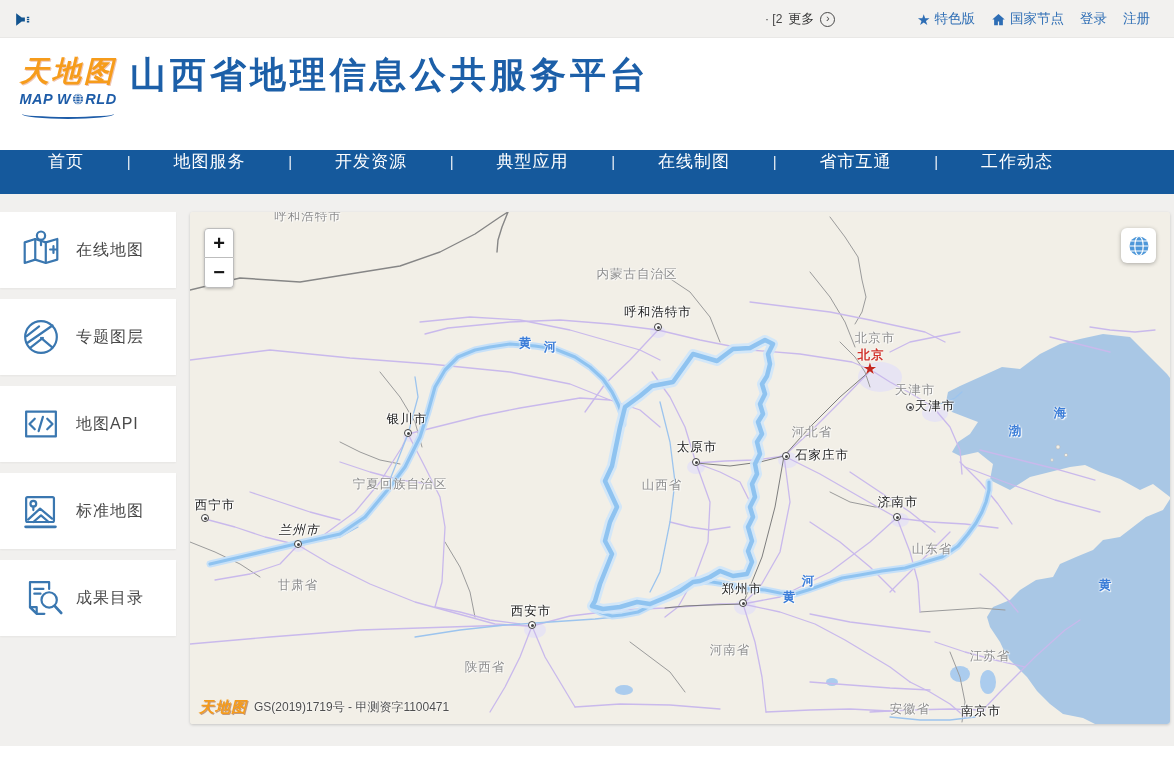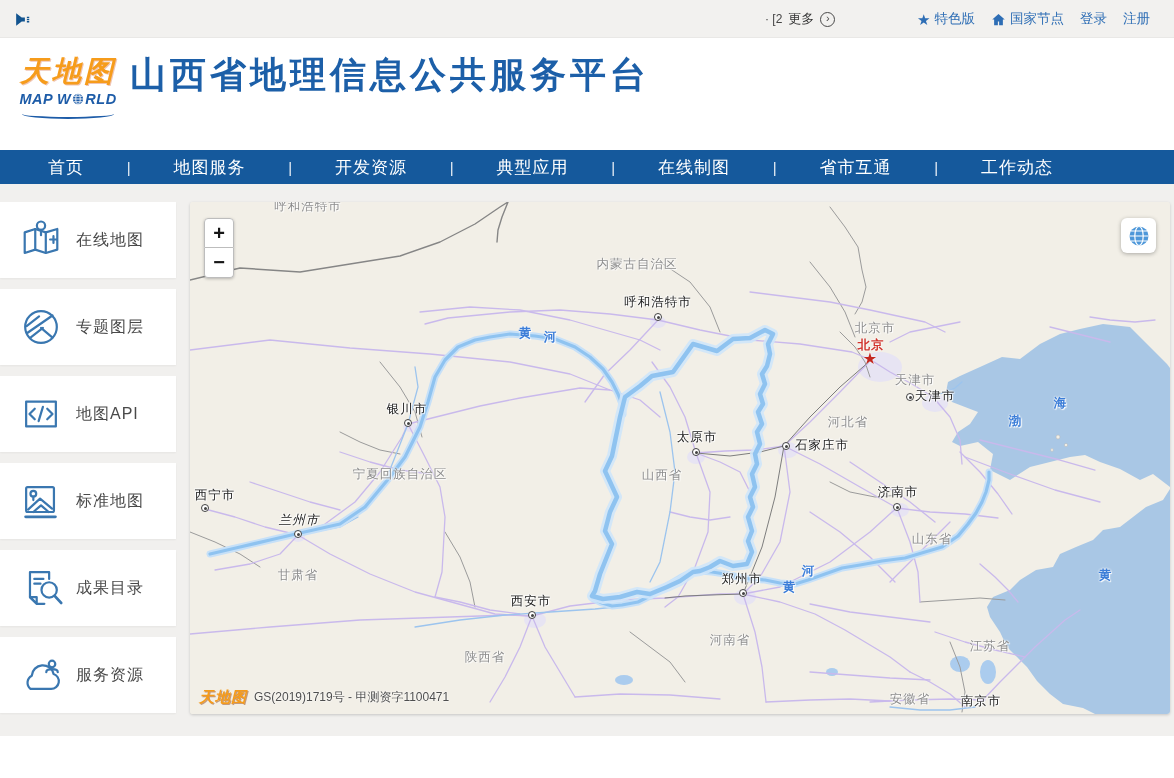--- a/index.html
+++ b/index.html
@@ -21,21 +21,21 @@
   
   .header{position:relative;height:112px;background:#fff;}
   .logo{position:absolute;left:13px;top:17px;width:110px;text-align:center;}
   .logo-cn{font-size:29px;font-weight:bold;font-style:italic;color:#f69c1b;letter-spacing:3px;line-height:1.15;text-shadow:1px 1px 0 rgba(210,90,40,.35);}
   .logo-en{margin-top:3px;font-size:14.5px;font-weight:bold;font-style:italic;color:#1d5ca8;letter-spacing:.5px;display:flex;align-items:center;justify-content:center;gap:1px;}
   .logo-arc{margin:2px auto 0;width:92px;height:8px;border-bottom:2px solid #1d5ca8;border-radius:50%;}
   .titleblock{position:absolute;left:130px;top:15px;}
   .page-title{margin:0;font-size:36px;font-weight:bold;color:#1c5fa8;letter-spacing:4px;line-height:1.2;}
   .page-subtitle{margin-top:3px;font-size:14px;font-weight:bold;color:#1c5fa8;}
   
-  .mainnav{height:34px;background:#15599c;display:flex;align-items:center;}
+  .mainnav{height:44px;background:#15599c;display:flex;align-items:flex-start;}
   .nav-inner{display:flex;align-items:center;justify-content:space-between;width:1005px;margin-left:48px;}
   .nav-item{color:#fff;font-size:17px;text-decoration:none;cursor:pointer;letter-spacing:1px;}
   .nav-sep{color:rgba(255,255,255,.9);font-size:15px;}
   
   .content{position:relative;height:552px;background:#f1f0ee;}
   .sidebar{position:absolute;left:0;top:18px;width:176px;}
   .side-card{height:76px;background:#fff;margin-bottom:11px;display:flex;align-items:center;cursor:pointer;box-shadow:0 1px 2px rgba(0,0,0,.05);}
   .side-card:last-child{margin-bottom:0;}
   .side-icon{width:46px;height:46px;margin:0 12px 0 18px;flex:0 0 46px;}
   .side-icon svg{width:46px;height:46px;}
@@ -184,30 +184,20 @@
         <span class="side-icon"><svg viewBox="0 0 48 48">
             <g fill="none" stroke="#3a77b0" stroke-width="2.3" stroke-linecap="round" stroke-linejoin="round">
               <path d="M12.5 7.5h20v7M12.5 7.5v26l7 7h8"></path>
               <path d="M12.5 33.5l7 7v-7z"></path>
               <path d="M17 14.5h9.5M17 19.5h6.5"></path>
               <circle cx="32.5" cy="26" r="8"></circle>
               <path d="M38.5 32.5l6.5 7" stroke-width="3"></path>
             </g>
           </svg></span>
         <span class="side-label">成果目录</span>
-      </div>
-      <div class="side-card">
-        <span class="side-icon"><svg viewBox="0 0 48 48">
-            <g fill="none" stroke="#3a77b0" stroke-width="2.3" stroke-linecap="round" stroke-linejoin="round">
-              <path d="M13 38.5h21.5a8 8 0 0 0 2.6-15.6 11.5 11.5 0 0 0-22.7 1.8A8.3 8.3 0 0 0 13 38.5z"></path>
-              <circle cx="35.5" cy="12.5" r="3.4"></circle>
-              <path d="M29.5 21c0-4.3 12-4.3 12 0"></path>
-            </g>
-          </svg></span>
-        <span class="side-label">服务资源</span>
       </div>
     </div>
 
   <div class="map-wrap">
     <svg class="map-base" width="980" height="512" viewBox="0 0 980 512">
 
       <rect x="0" y="0" width="980" height="512" fill="#f2efe7"></rect>
 
       <path fill="#a9c7e5" d="M980 166L977 162 957 142 940 125 913 122 890 127 870 132 850 142 830 157 812 155 790 165 770 174 758 180 756 190 762 200 775 205 788 210 780 222 768 230 762 240 770 244 788 240 803 252 800 268 820 278 840 265 860 260 880 255 895 253 910 260 930 267 950 278 963 272 980 285Z"></path>
       <path fill="#a9c7e5" d="M980 287L973 298 956 305 943 315 930 325 913 328 903 338 886 345 870 352 863 365 846 368 830 378 820 388 803 395 797 405 800 415 810 430 817 445 827 455 837 465 847 479 860 492 873 502 893 506 905 512 980 512Z"></path>
@@ -333,21 +323,21 @@
         <path stroke="#cfe5fa" stroke-width="10" opacity="0.9" d="M583 132L575 128 560 136 543 137 527 149 503 142 483 170 462 174 450 184 435 195 430 215 422 254 415 269 427 295 420 310 415 329 422 342 410 372 405 389 402 394 413 397 430 395 447 390 460 392 477 385 490 379 503 370 510 369 520 365 530 359 543 364 557 362 562 350 558 339 562 329 558 315 563 305 560 295 565 285 562 272 567 262 565 252 570 242 567 230 572 222 568 210 573 202 570 192 575 182 572 172 577 164 580 152 578 142Z"></path>
         <path stroke="#8fc3f0" stroke-width="4.5" d="M583 132L575 128 560 136 543 137 527 149 503 142 483 170 462 174 450 184 435 195 430 215 422 254 415 269 427 295 420 310 415 329 422 342 410 372 405 389 402 394 413 397 430 395 447 390 460 392 477 385 490 379 503 370 510 369 520 365 530 359 543 364 557 362 562 350 558 339 562 329 558 315 563 305 560 295 565 285 562 272 567 262 565 252 570 242 567 230 572 222 568 210 573 202 570 192 575 182 572 172 577 164 580 152 578 142Z"></path>
       </g>
     </svg>
 
     <div class="map-labels">
         <span class="prov-label" style="left: 118px; top: 4px;">呼和浩特市</span>
         <span class="prov-label" style="left: 447px; top: 62px;">内蒙古自治区</span>
         <span class="prov-label" style="left: 685px; top: 126px;">北京市</span>
         <span class="prov-label" style="left: 725px; top: 178px;">天津市</span>
-        <span class="prov-label" style="left: 622px; top: 220px; margin-left: 36px;">河北省</span>
+        <span class="prov-label" style="left: 622px; top: 220px;">河北省</span>
         <span class="prov-label" style="left: 472px; top: 273px;">山西省</span>
         <span class="prov-label" style="left: 742px; top: 337px;">山东省</span>
         <span class="prov-label" style="left: 210px; top: 272px;">宁夏回族自治区</span>
         <span class="prov-label" style="left: 108px; top: 373px;">甘肃省</span>
         <span class="prov-label" style="left: 295px; top: 455px;">陕西省</span>
         <span class="prov-label" style="left: 540px; top: 438px;">河南省</span>
         <span class="prov-label" style="left: 800px; top: 444px;">江苏省</span>
         <span class="prov-label" style="left: 720px; top: 497px;">安徽省</span>
         <span class="city-label" style="left: 468px; top: 100px;">呼和浩特市</span>
         <span class="city-dot" style="left: 468px; top: 115px;"></span>

